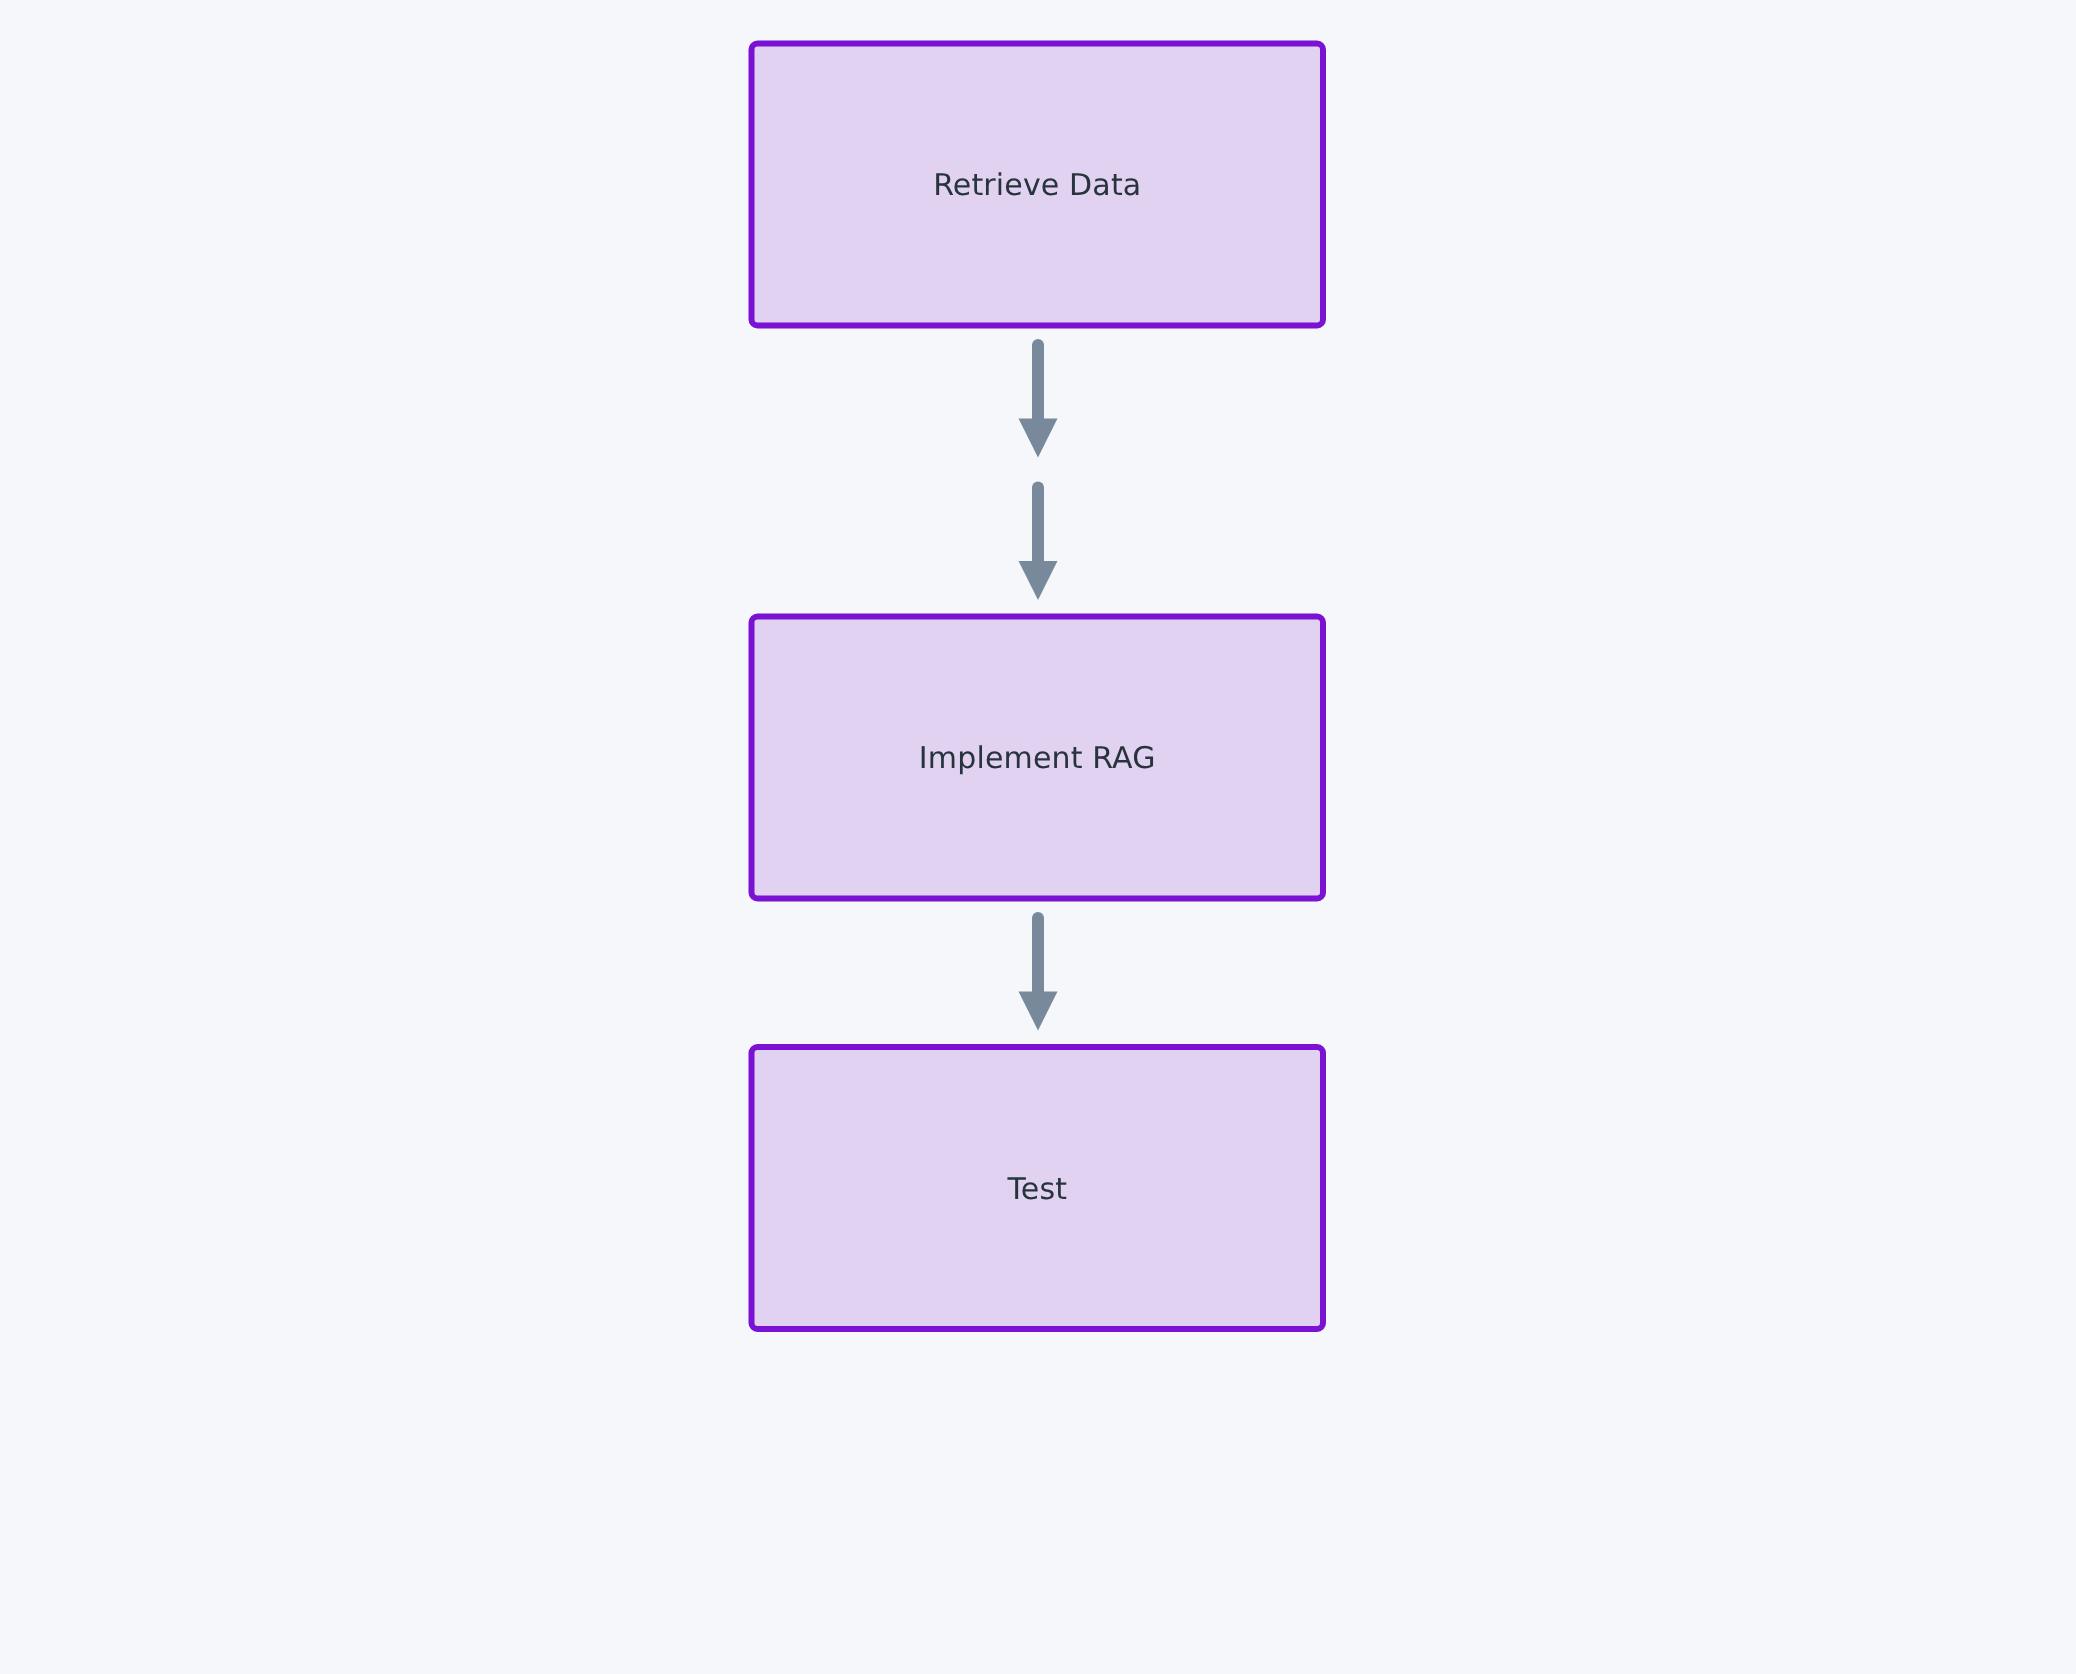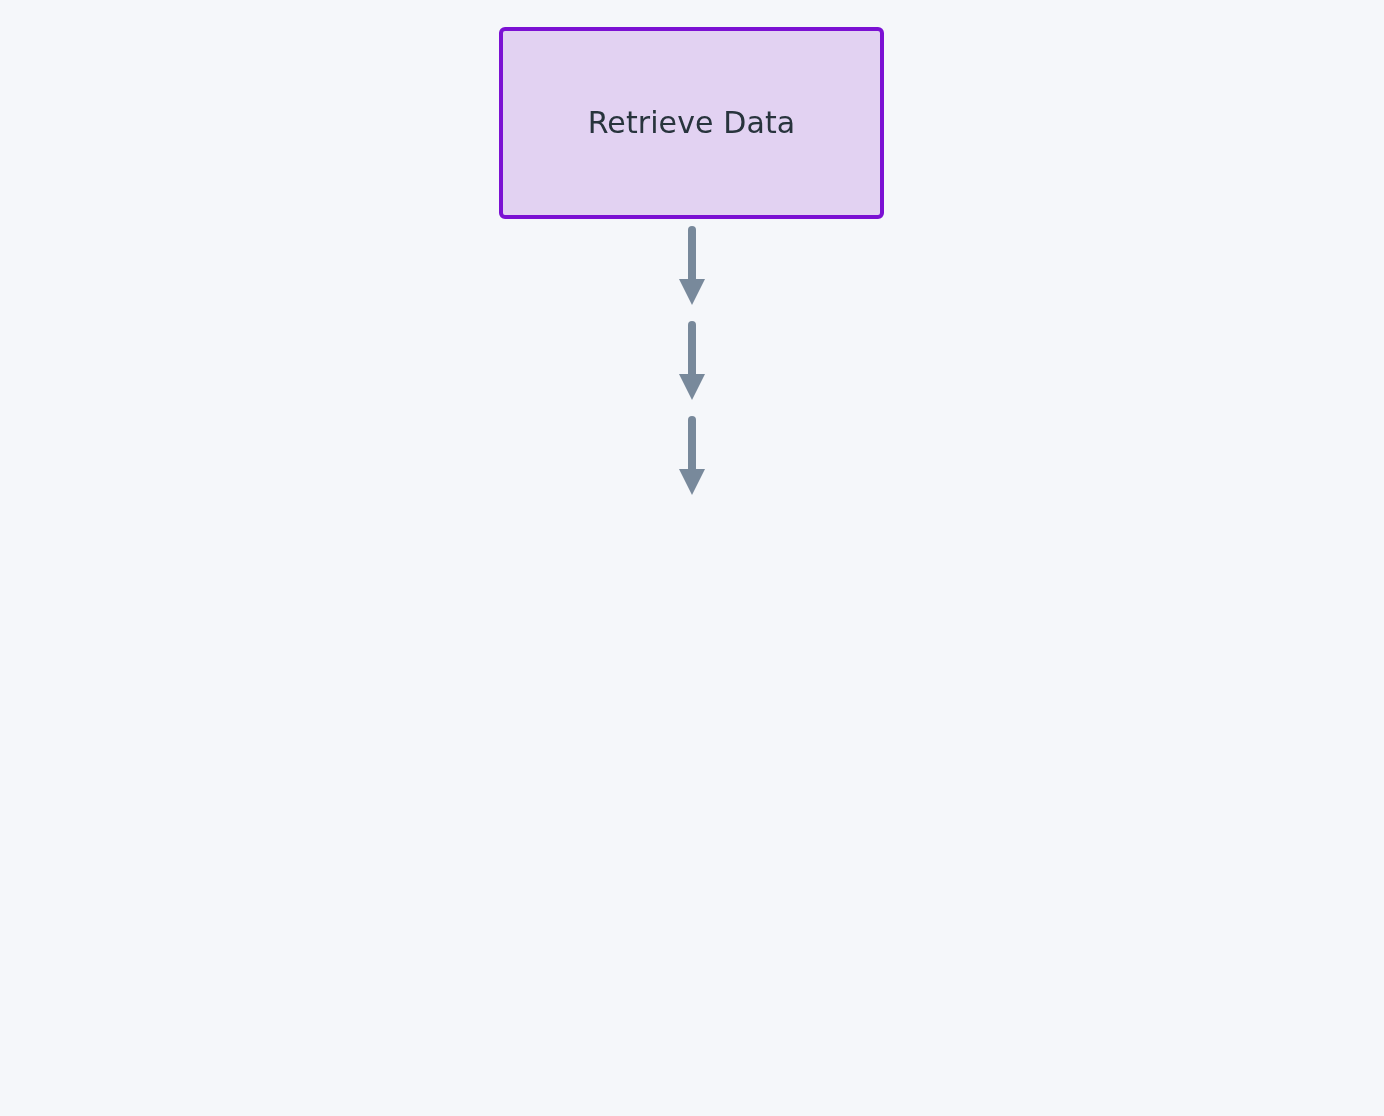--- a/index.html
+++ b/index.html
@@ -38,21 +38,21 @@
     height: 192px;
     background: #e2d2f2;
     border: 4px solid #7b11d3;
     border-radius: 6px;
     display: flex;
     align-items: center;
     justify-content: center;
   }
 
   .node-label {
-    font-size: 30px;
+    font-size: 20px;
     line-height: 1;
     color: #28343d;
     letter-spacing: 0.1px;
     text-align: right;
     white-space: nowrap;
     user-select: none;
   }
 
   
   .edge {
@@ -86,23 +86,29 @@
     </div>
 
 
     <div class="edge">
       <svg width="26" height="82" viewBox="0 0 26 82">
         <rect x="9" y="0" width="8" height="57" rx="4" fill="#78899b"></rect>
         <path d="M 0 53 L 26 53 L 13 79 Z" fill="#78899b"></path>
       </svg>
     </div>
 
+    <div class="node">
+      <span class="node-label">Implement RAG</span>
+    </div>
 
     <div class="edge">
       <svg width="26" height="82" viewBox="0 0 26 82">
         <rect x="9" y="0" width="8" height="57" rx="4" fill="#78899b"></rect>
         <path d="M 0 53 L 26 53 L 13 79 Z" fill="#78899b"></path>
       </svg>
     </div>
 
+    <div class="node">
+      <span class="node-label">Test</span>
+    </div>
 
   </div>
 </div>
 
 </body></html>

